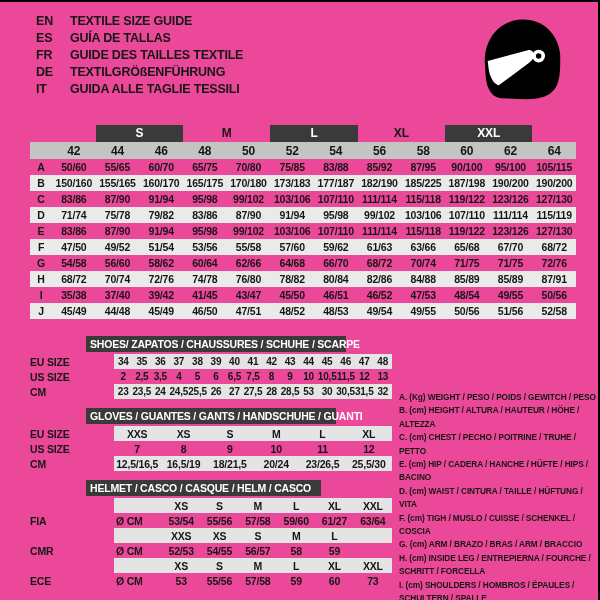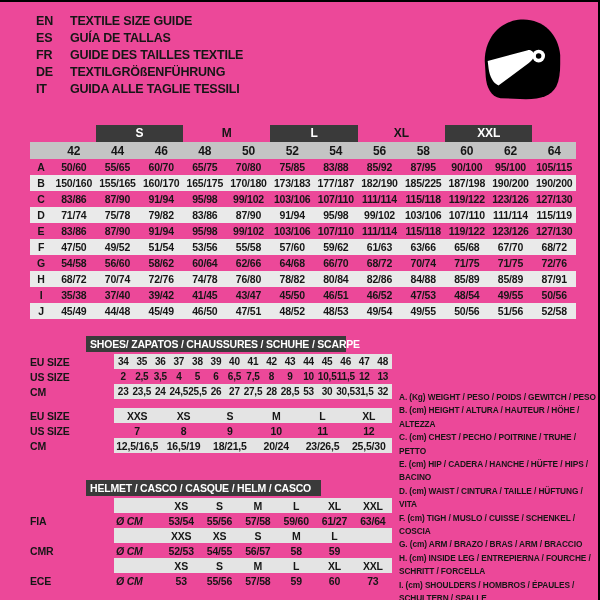--- a/index.html
+++ b/index.html
@@ -39,21 +39,21 @@
     padding-left:4px;font-size:10.5px;white-space:nowrap;margin-bottom:2px;
   }
   #shoes .mini-title{width:260px;}
   #gloves .mini-title{width:250px;}
   #helmetTable .mini-title{width:235px;}
   .mini-row{display:flex;height:15px;align-items:center;gap:28px;}
   .mini-label{width:56px;font-size:10.5px;white-space:nowrap;}
   .mini-vals{flex:1;display:flex;height:15px;align-items:center;}
   .mini-vals.shaded{background:#e4e4e4;}
   .mini-cell{flex:1;text-align:center;white-space:nowrap;}
-  .unit-cell{width:48px;text-align:left;padding-left:2px;white-space:nowrap;font-style:italic;}
+  .unit-cell{width:48px;text-align:left;padding-left:2px;white-space:nowrap;}
   .h-cell{flex:1;text-align:center;white-space:nowrap;}
   
   .legend{position:absolute;left:399px;top:349px;width:200px;font-size:8.3px;line-height:13.4px;letter-spacing:-0.1px;margin-top:40px;}
   .legend-line{min-height:13.4px;}
 </style>
 </head>
 <body>
 
 <div class="page">
 
@@ -326,20 +326,21 @@
             <div class="mini-cell">30</div>
             <div class="mini-cell">30,5</div>
             <div class="mini-cell">31,5</div>
             <div class="mini-cell">32</div>
           </div>
         </div>
       </div>
   </div>
 
   <div class="mini" id="gloves">
+    <div class="mini-title">GLOVES / GUANTES / GANTS / HANDSCHUHE / GUANTI</div>
     <div>
         <div class="mini-row">
           <div class="mini-label">EU SIZE</div>
           <div class="mini-vals shaded">
             <div class="mini-cell">XXS</div>
             <div class="mini-cell">XS</div>
             <div class="mini-cell">S</div>
             <div class="mini-cell">M</div>
             <div class="mini-cell">L</div>
             <div class="mini-cell">XL</div>

